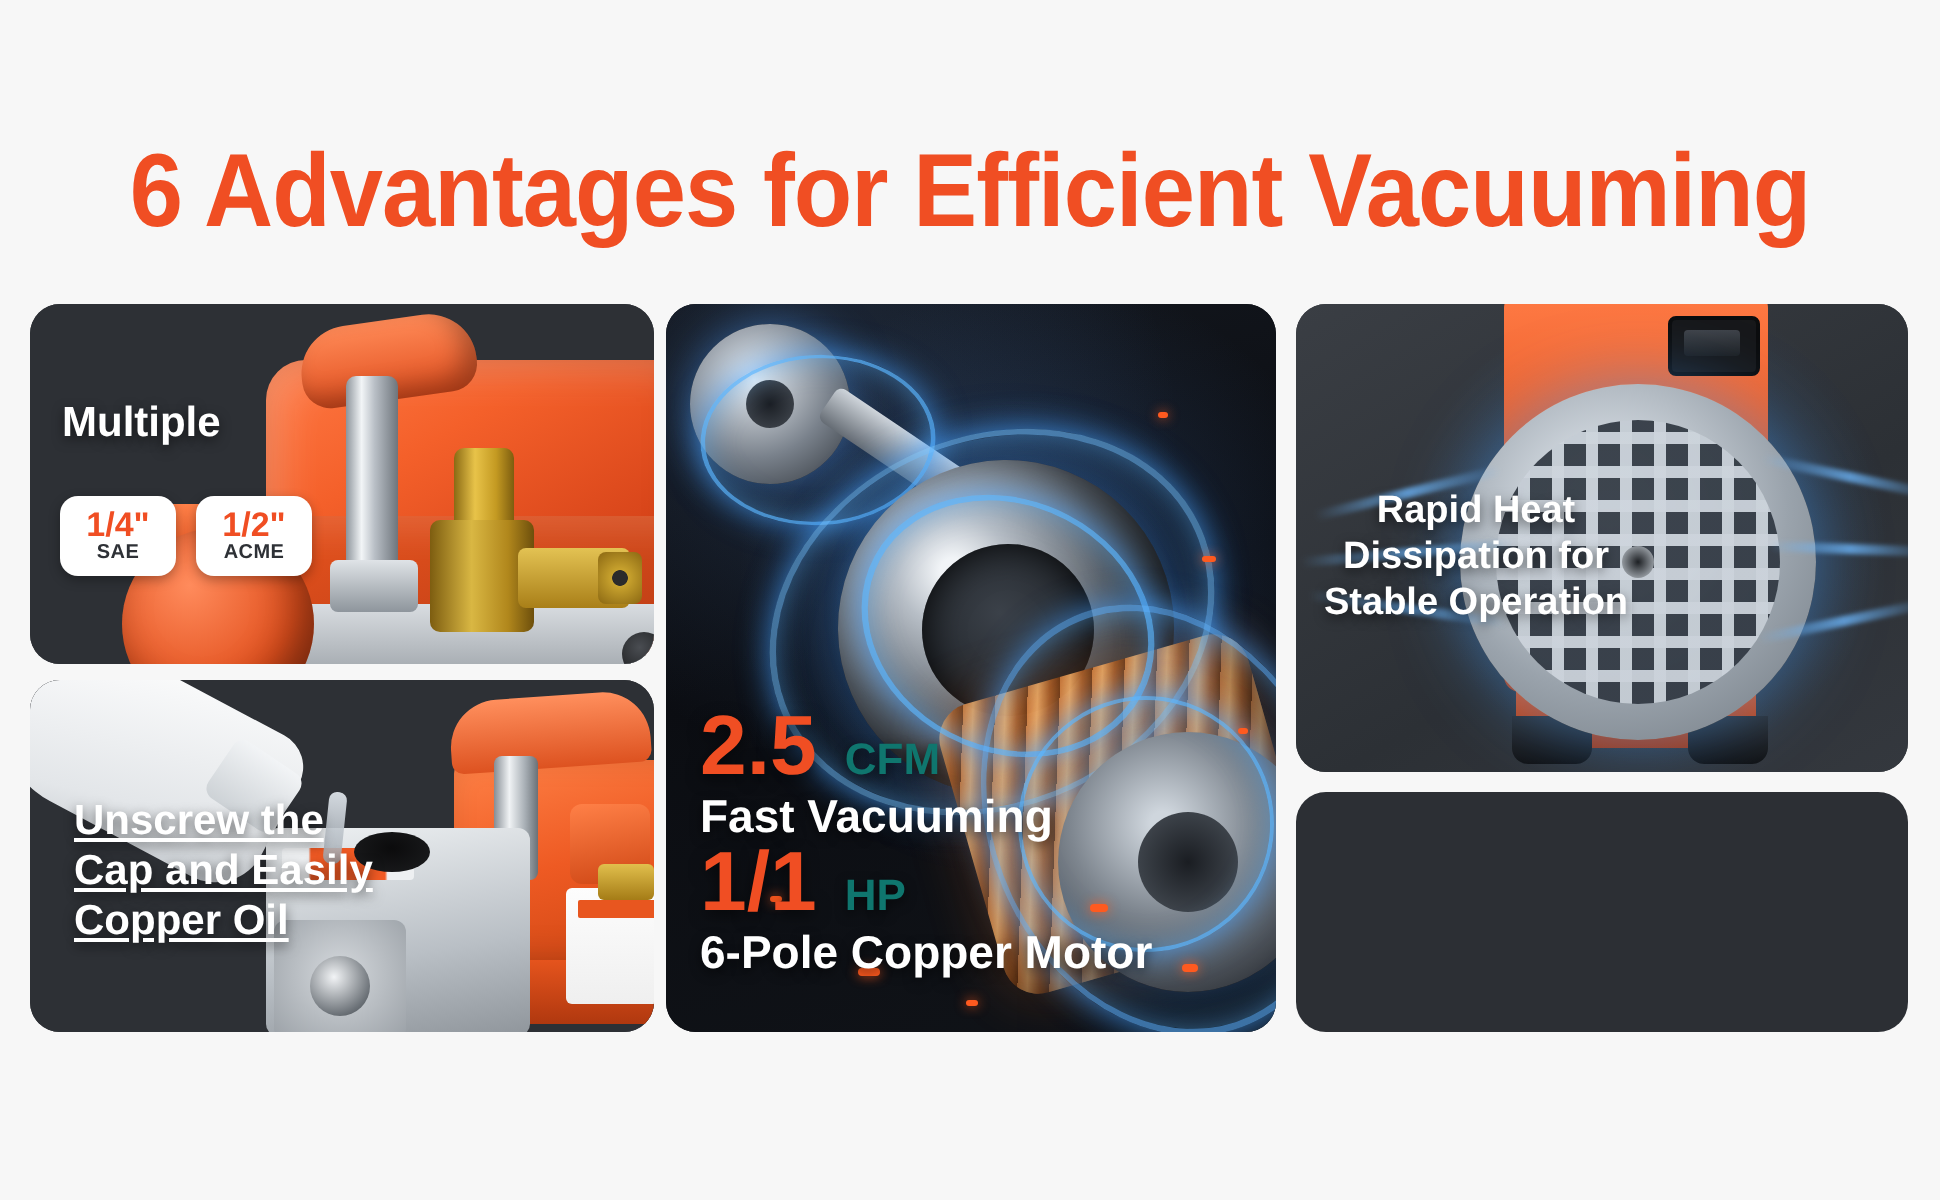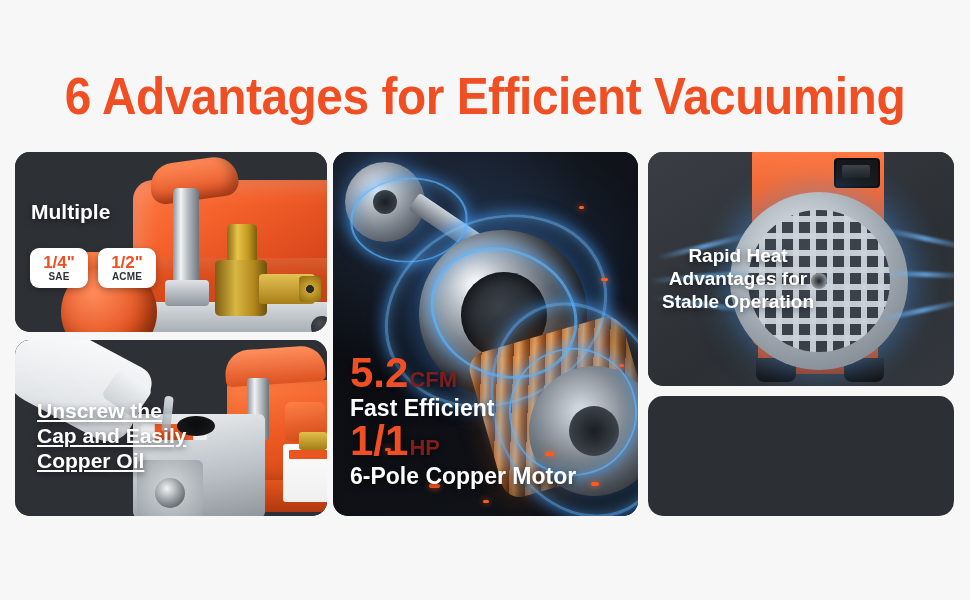--- a/index.html
+++ b/index.html
@@ -309,21 +309,21 @@
   .badge .sub{font-size:10px;font-weight:700;color:#2e3136;line-height:12px;letter-spacing:.2px;}
 
   .spec{position:absolute;left:350px;}
   .spec-1{top:352px;}
   .spec-2{top:420px;}
   .spec .num{
     font-size:42px;font-weight:700;color:#f04e23;line-height:42px;
     text-shadow:0 2px 8px rgba(0,0,0,.6);
   }
   .spec .unit{
-    font-size:22px;font-weight:700;color:#7f1d1d;margin-left:1px;
+    font-size:22px;font-weight:700;color:#0f766e;margin-left:14px;
     text-shadow:0 2px 6px rgba(0,0,0,.6);
   }
   .spec .desc{
     font-size:23px;font-weight:700;color:#fff;line-height:26px;margin-top:1px;
     text-shadow:0 2px 6px rgba(0,0,0,.6);
   }
 </style>
 </head>
 <body>
 
@@ -408,23 +408,23 @@
       <div class="spark" style="left:212px;top:300px;width:9px;height:4px;"></div>
       <div class="spark" style="left:96px;top:332px;width:11px;height:4px;"></div>
       <div class="spark" style="left:150px;top:348px;width:6px;height:3px;"></div>
       <div class="spark" style="left:258px;top:330px;width:8px;height:4px;"></div>
       <div class="spark" style="left:52px;top:296px;width:6px;height:3px;"></div>
       <div class="spark" style="left:286px;top:212px;width:5px;height:3px;"></div>
     </div>
   </div>
   <div class="spec spec-1">
     <div>
-      <span class="num">5.2</span><span class="unit">CFM</span>
-    </div>
-    <div class="desc">Fast Efficient</div>
+      <span class="num">2.5</span><span class="unit">CFM</span>
+    </div>
+    <div class="desc">Fast Vacuuming</div>
   </div>
   <div class="spec spec-2">
     <div>
       <span class="num">1/1</span><span class="unit">HP</span>
     </div>
     <div class="desc">6-Pole Copper Motor</div>
   </div>
 
   <div class="panel p-topright">
     <div class="art">
@@ -440,21 +440,21 @@
       <div class="airflow" style="left:8px;top:92px;width:96px;transform:rotate(-14deg);"></div>
       <div class="airflow" style="left:2px;top:122px;width:108px;transform:rotate(-5deg);"></div>
       <div class="airflow" style="left:6px;top:150px;width:100px;transform:rotate(8deg);"></div>
       <div class="airflow" style="left:232px;top:84px;width:90px;transform:rotate(12deg);"></div>
       <div class="airflow" style="left:236px;top:120px;width:82px;transform:rotate(2deg);"></div>
       <div class="airflow" style="left:230px;top:156px;width:88px;transform:rotate(-12deg);"></div>
     </div>
   </div>
   <div class="ov-title tr-text">
     <div>Rapid Heat</div>
-    <div>Advantages for</div>
+    <div>Dissipation for</div>
     <div>Stable Operation</div>
   </div>
 
   <div class="panel p-botright">
     
     
   </div>
 
 </div>
 

